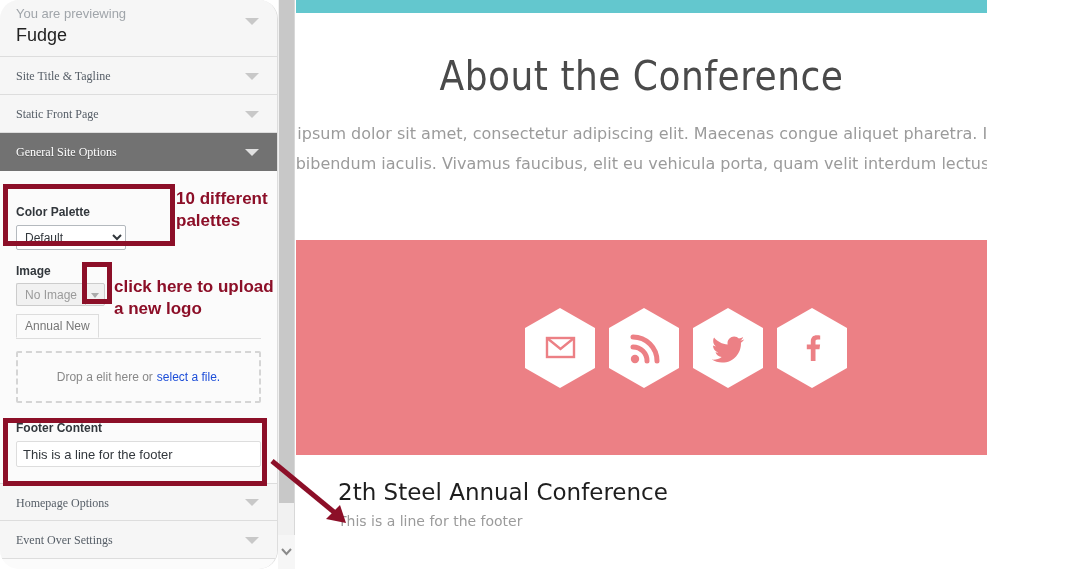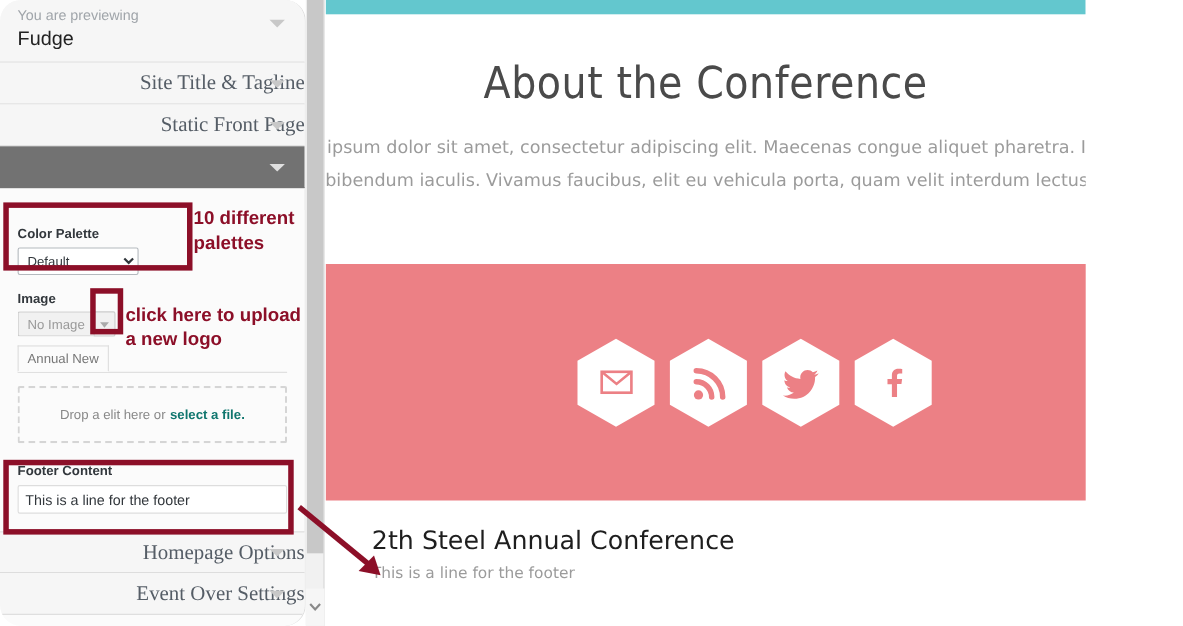--- a/index.html
+++ b/index.html
@@ -48,24 +48,23 @@
   }
   .accordion-row {
     height: 38px;
     line-height: 38px;
     border-bottom: 1px solid #dddddd;
     background: #f6f6f6;
     position: relative;
     box-sizing: border-box;
     padding-left: 16px;
     font-family: "Liberation Serif", serif;
-    font-size: 19px;
+    font-size: 12px;
     color: #555d66;
     cursor: pointer;
-    text-align: right;
   }
   .accordion-row.active {
     background: #727272;
     color: #ffffff;
     border-bottom: 1px solid #727272;
     text-shadow: 0 1px 0 rgba(0,0,0,0.25);
   }
   .caret {
     position: absolute;
     right: 18px;
@@ -168,24 +167,23 @@
     border-radius: 2px;
     display: flex;
     align-items: center;
     justify-content: center;
     font-size: 12px;
     color: #888888;
     font-family: "Liberation Sans", sans-serif;
     background: #fbfbfb;
   }
   .dropzone a {
-    color: #0f766e;
+    color: #1d4ed8;
     text-decoration: none;
     margin-left: 4px;
-    font-weight: bold;
   }
   input.footer-input {
     width: 100%;
     height: 26px;
     box-sizing: border-box;
     border: 1px solid #dddddd;
     border-radius: 2px;
     padding: 0 6px;
     font-size: 13px;
     color: #32373c;
@@ -337,20 +335,21 @@
       <span>Site Title &amp; Tagline</span>
       <span class="caret"></span>
     </div>
 
     <div class="accordion-row">
       <span>Static Front Page</span>
       <span class="caret"></span>
     </div>
 
     <div class="accordion-row active">
+      <span>General Site Options</span>
       <span class="caret"></span>
     </div>
 
     <div class="section-body" style="padding-top:14px;">
 
       <label class="field-label">Color Palette</label>
       <select class="palette-select" style="margin-top:6px;">
         <option>Default</option>
       </select>
 

